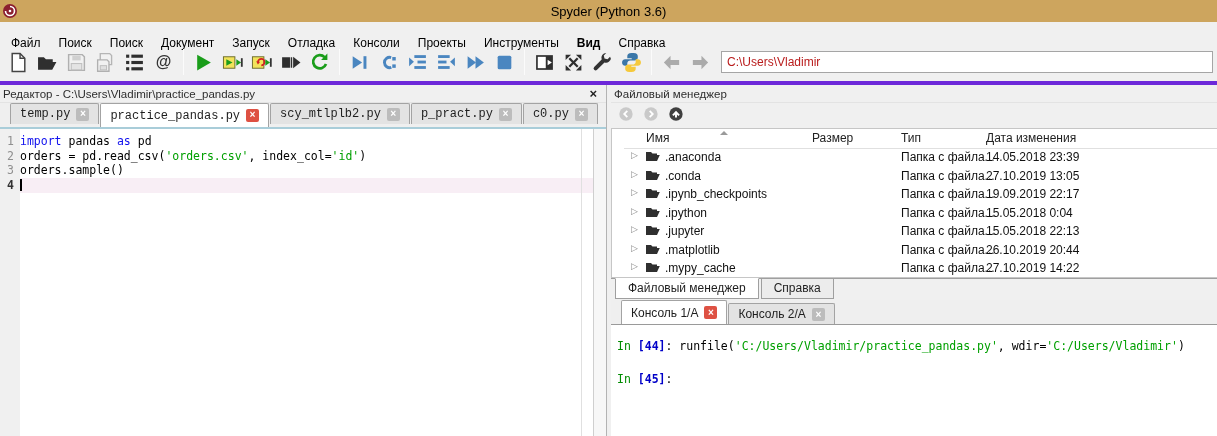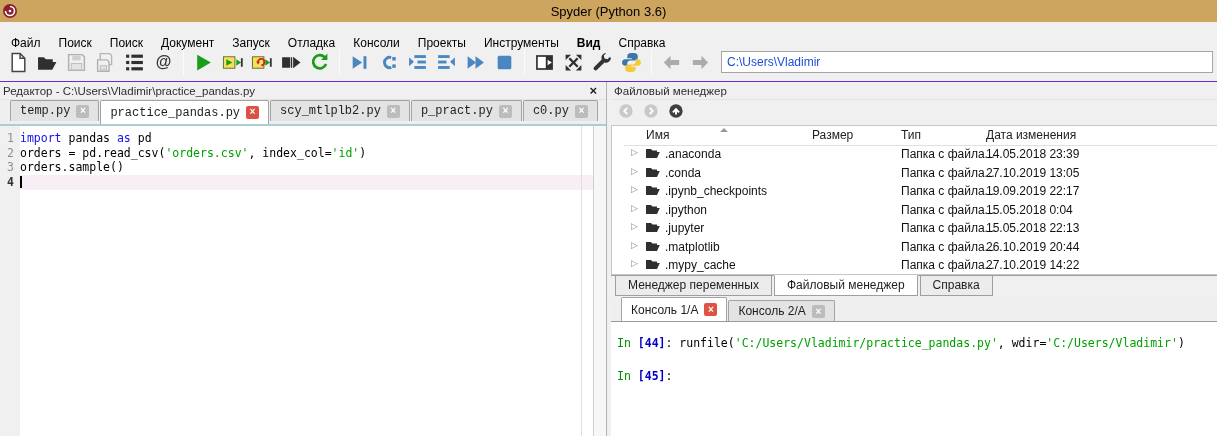--- a/index.html
+++ b/index.html
@@ -17,24 +17,24 @@
   .menu-item.b { font-weight:bold; }
 
   
   .toolbar { height:38px; background:#f0f0f0; display:flex; align-items:center; padding:0 4px 0 4px; }
   .tb-groups { display:flex; align-items:center; }
   .tbtn { border:none; background:transparent; width:29px; height:29px; display:inline-flex; align-items:center; justify-content:center; padding:0; cursor:default; }
   .tbtn .icn, .icn { display:inline-flex; align-items:center; justify-content:center; }
   .tbtn svg { width:21px; height:21px; }
   .tbtn.dis { opacity:.95; }
   .tsep { width:1px; height:26px; background:#cfcfcf; border-right:1px solid #fbfbfb; margin:0 5px; }
-  .address { flex:1; height:22px; margin-left:6px; border:1px solid #a5a5a5; font-size:12px; padding:0 5px; color:#1d4ed8; background:#fff; }
-
-  
-  .main { height:355px; display:flex; border-top:1px solid #6d28d9; }
+  .address { flex:1; height:22px; margin-left:6px; border:1px solid #a5a5a5; font-size:12px; padding:0 5px; color:#b91c1c; background:#fff; }
+
+  
+  .main { height:355px; display:flex; border-top:4px solid #6d28d9; }
   .editor-pane { width:607px; display:flex; flex-direction:column; background:#f0f0f0; border-right:1px solid #b3b3b3; }
   .splitter { width:4px; background:#f0f0f0; }
   .right-col { flex:1; display:flex; flex-direction:column; min-width:0; }
 
   
   .pane-header { height:18px; display:flex; align-items:center; font-size:11.5px; color:#2e2e2e; padding:0 5px 0 3px; background:#f0f0f0; border-bottom:1px solid #e3e3e3; }
   .pane-btns { margin-left:auto; display:flex; align-items:center; gap:13px; padding-right:4px; }
   .pane-close { font-size:13px; font-weight:bold; color:#222; line-height:13px; }
 
   
@@ -518,21 +518,20 @@
                   </svg>
                 </span>
                 <span class="row-name">.mypy_cache</span>
                 <span class="col-size"></span>
                 <span class="col-type">Папка с файла...</span>
                 <span class="col-date">27.10.2019 14:22</span>
               </div>
             </div>
         </div>
         <div class="bottom-tabs" id="explorer-bottom-tabs">
-            <div class="btab">Менеджер переменных</div>
             <div class="btab active">Файловый менеджер</div>
             <div class="btab">Справка</div>
           </div>
       </div>
 
       <div class="console-pane">
         <div class="tabbar console-tabbar">
           <span class="browse-btn icn">
               <svg viewBox="0 0 16 16">
                 <path d="M2 4.5h8.5V15H2z" fill="none" stroke="#2f2f2f" stroke-width="1.6"></path>

